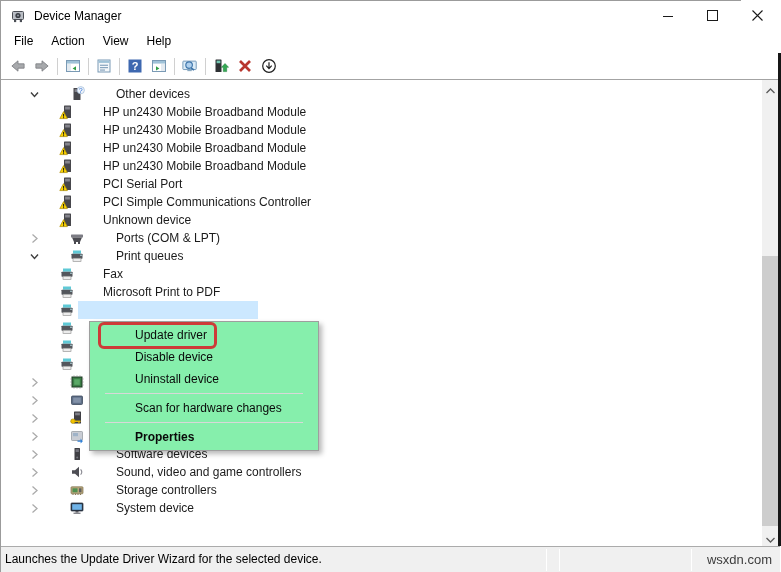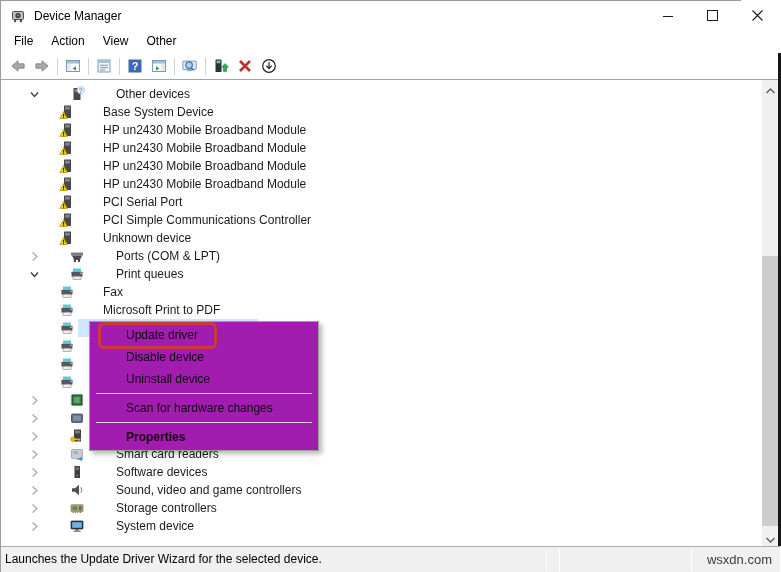--- a/index.html
+++ b/index.html
@@ -39,21 +39,21 @@
   
   .scrollbar { position:absolute; left:761px; top:79px; width:17px; height:466px; background:#f0f0f0; }
   .sb-btn { position:absolute; left:0; width:17px; height:17px; display:flex; align-items:center; justify-content:center; }
   .sb-up { top:0; } .sb-down { bottom:0; }
   .sb-thumb { position:absolute; left:0; top:176px; width:17px; height:270px; background:#cdcdcd; }
 
   
   .edge-strip { position:absolute; left:777px; top:52px; width:4px; height:493px; background:#161616; }
 
   
-  .context-menu { position:absolute; left:88px; top:320px; width:230px; background:#a21caf; border:1px solid #9e9e9e; box-shadow:3px 3px 5px rgba(0,0,0,0.28); padding:2px 5px; z-index:5; }
+  .context-menu { position:absolute; left:88px; top:320px; width:230px; background:#86efac; border:1px solid #9e9e9e; box-shadow:3px 3px 5px rgba(0,0,0,0.28); padding:2px 14px; z-index:5; }
   .cm-item { height:22px; line-height:22px; padding-left:31px; font-size:12px; color:#0a0a0a; white-space:nowrap; }
   .cm-item.bold { font-weight:bold; }
   .cm-sep { height:1px; background:#d8d8d8; margin:3px 1px; }
 
   
   .red-box { position:absolute; left:97px; top:321px; width:119px; height:27px; border:3px solid #cd3b38; border-radius:6px; z-index:6; pointer-events:none; }
 
   
   .statusbar { position:absolute; left:0; top:545px; width:779px; height:26px; background:#f0f0f0; border-top:1px solid #ababab; }
   .status-text { position:absolute; left:4px; top:0; height:25px; line-height:25px; font-size:12px; color:#000; }
@@ -92,21 +92,21 @@
               <path d="M0.5 0.5 L10.5 10.5 M10.5 0.5 L0.5 10.5" stroke="#1a1a1a" stroke-width="1.1"></path>
             </svg></span>
         </div>
     </div>
   </div>
 
   <div class="menubar" id="menubar">
       <span class="menu-item">File</span>
       <span class="menu-item">Action</span>
       <span class="menu-item">View</span>
-      <span class="menu-item">Other</span>
+      <span class="menu-item">Help</span>
     </div>
 
   <div class="toolbar" id="toolbar">
       <span class="tb-btn">
         <span class="t-icon">
           <svg viewBox="0 0 17 16" width="17" height="16">
             <path d="M8.5 2.5 L2 8 L8.5 13.5 L8.5 10.3 L15 10.3 L15 5.7 L8.5 5.7 Z" fill="#a7a9ac" stroke="#7c7e82" stroke-width="0.9"></path>
           </svg>
         </span>
       </span>
@@ -207,32 +207,20 @@
           </span>
           <span class="t-icon">
             <svg viewBox="0 0 16 16" width="16" height="16">
               <rect x="4.5" y="2" width="7" height="12" rx="0.6" fill="#47474c"></rect>
               <rect x="5.6" y="3.2" width="4.8" height="2.8" fill="#85858d"></rect>
               <circle cx="11.8" cy="4.2" r="3.6" fill="#eef4fb" stroke="#9db8d6" stroke-width="0.7"></circle>
               <text x="11.8" y="6.8" font-size="7" text-anchor="middle" fill="#2b6cd4" font-family="Liberation Sans, sans-serif">?</text>
             </svg>
           </span>
           <span class="t-label">Other devices</span>
-        </div>
-        <div class="tree-row level1">
-          <span class="t-icon">
-            <svg viewBox="0 0 16 16" width="16" height="16">
-              <rect x="5" y="1.5" width="7" height="12.5" rx="0.6" fill="#47474c"></rect>
-              <rect x="6.1" y="2.7" width="4.8" height="2.8" fill="#85858d"></rect>
-              <path d="M0.8 14.6 L8.4 14.6 L4.6 7.6 Z" fill="#fdd400" stroke="#a98b00" stroke-width="0.7"></path>
-              <rect x="4.1" y="9.9" width="1" height="2.8" fill="#141414"></rect>
-              <rect x="4.1" y="13.2" width="1" height="1" fill="#141414"></rect>
-            </svg>
-          </span>
-          <span class="t-label">Base System Device</span>
         </div>
         <div class="tree-row level1">
           <span class="t-icon">
             <svg viewBox="0 0 16 16" width="16" height="16">
               <rect x="5" y="1.5" width="7" height="12.5" rx="0.6" fill="#47474c"></rect>
               <rect x="6.1" y="2.7" width="4.8" height="2.8" fill="#85858d"></rect>
               <path d="M0.8 14.6 L8.4 14.6 L4.6 7.6 Z" fill="#fdd400" stroke="#a98b00" stroke-width="0.7"></path>
               <rect x="4.1" y="9.9" width="1" height="2.8" fill="#141414"></rect>
               <rect x="4.1" y="13.2" width="1" height="1" fill="#141414"></rect>
             </svg>

